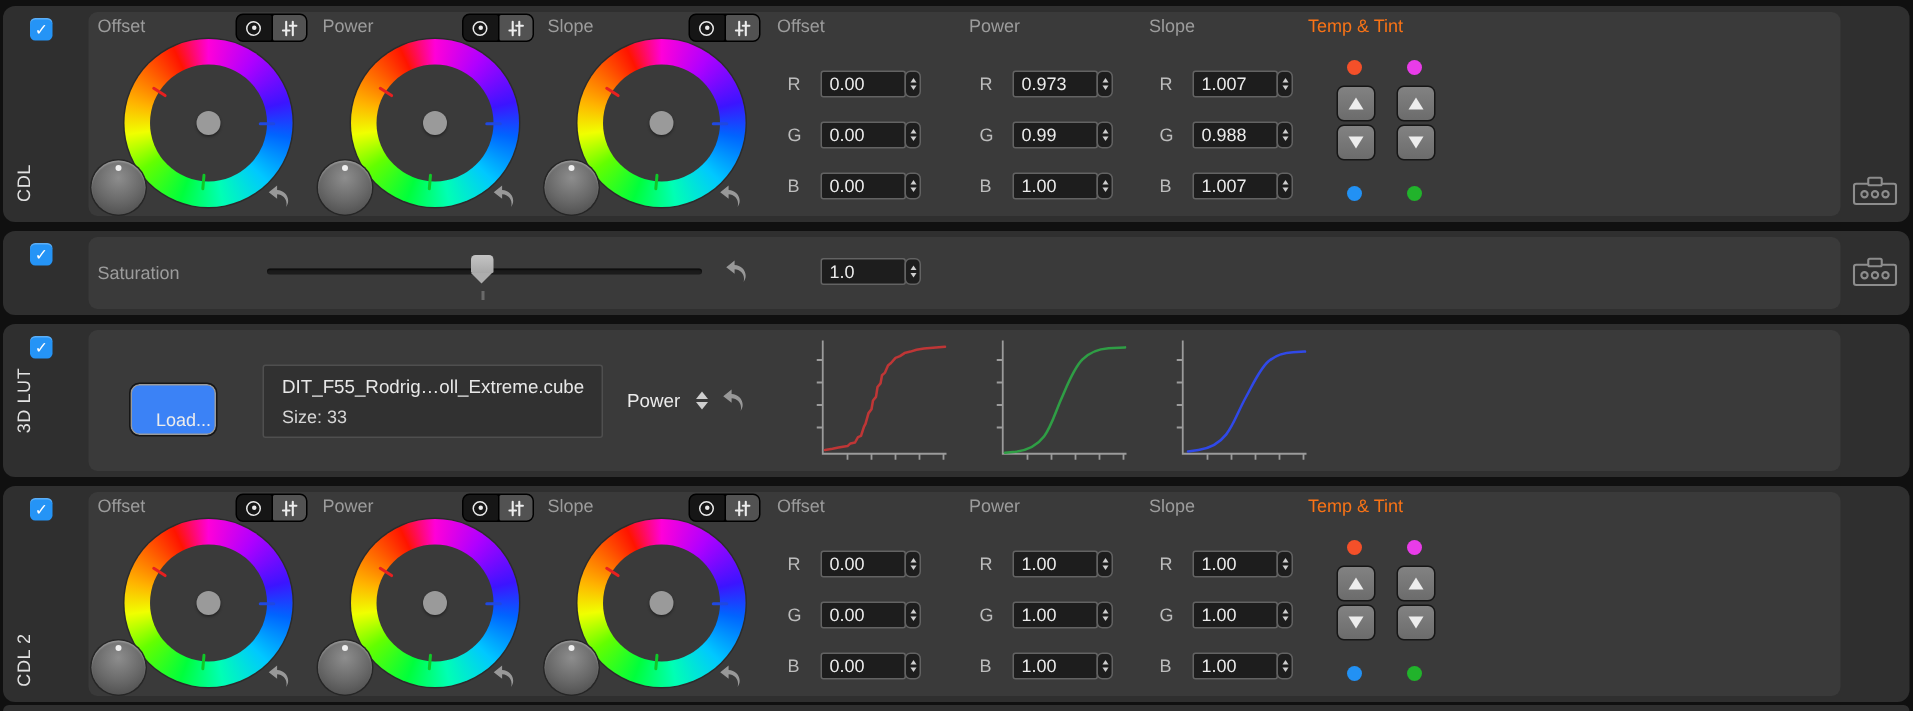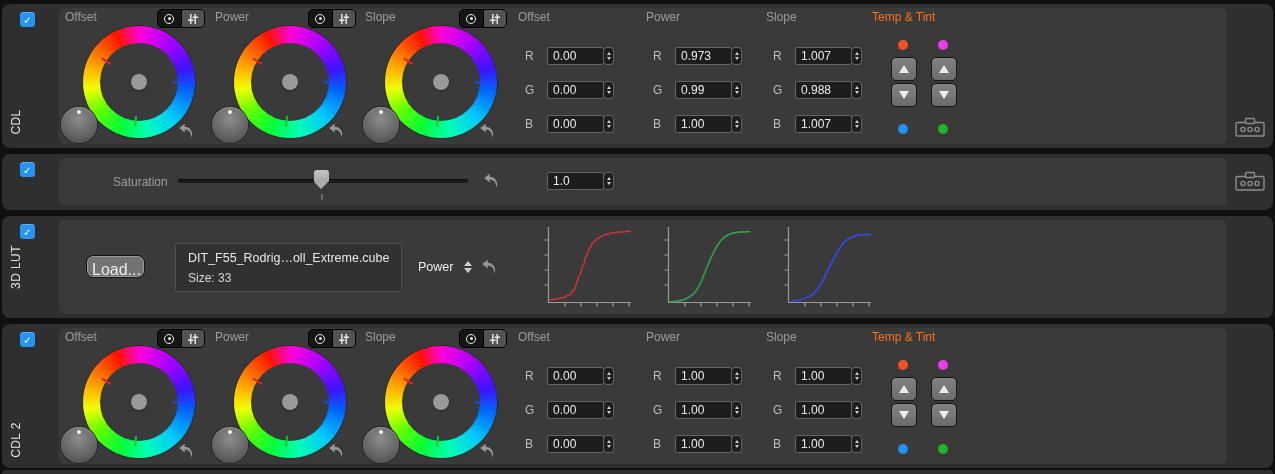--- a/index.html
+++ b/index.html
@@ -79,34 +79,34 @@
   .d1{left:28px;top:30px}.d2{left:68px;top:30px}.d3{left:28px;top:114px}.d4{left:68px;top:114px}
   .tbtn{position:absolute;width:26px;height:24px;background:linear-gradient(#828282,#6c6c6c);
         border:1px solid #161616;border-radius:5px;display:flex;align-items:center;justify-content:center;
         cursor:pointer;box-sizing:border-box;}
   .b1u{left:21px;top:47px}.b2u{left:61px;top:47px}.b1d{left:21px;top:73px}.b2d{left:61px;top:73px}
   .au{width:0;height:0;border-left:5px solid transparent;border-right:5px solid transparent;border-bottom:8px solid #ededed;}
   .ad{width:0;height:0;border-left:5px solid transparent;border-right:5px solid transparent;border-top:8px solid #ededed;}
   
   .conn{position:absolute;left:1232px;cursor:pointer;}
   
-  .slbl{position:absolute;left:63px;top:21px;color:#9c9c9c;font-size:12px;margin-left:48px;}
+  .slbl{position:absolute;left:63px;top:21px;color:#9c9c9c;font-size:12px;}
   .track{position:absolute;left:176px;top:25px;width:290px;height:4px;background:#1b1b1b;border-radius:2px;
          box-shadow:inset 0 1px 1px rgba(0,0,0,.6);cursor:pointer;}
   .thumb{position:absolute;left:312px;top:16px;width:15px;height:12px;background:linear-gradient(#c4c4c4,#a8a8a8);
          border-radius:3px 3px 1px 1px;cursor:pointer;z-index:2;}
   .thumb::after{content:"";position:absolute;left:0;top:12px;width:0;height:0;
          border-left:7.5px solid transparent;border-right:7.5px solid transparent;border-top:7px solid #adadad;}
   .stick{position:absolute;left:319px;top:40px;width:2px;height:6px;background:#6a6a6a;}
   .sreset{top:17px;left:480px;}
   .sat-fld{left:545px;top:18px}.sat-stp{left:601px;top:18px}
   
-  .loadb{position:absolute;left:85px;top:40px;width:57px;height:21px;background:#737373;
+  .loadb{position:absolute;left:85px;top:40px;width:57px;height:21px;background:#3b82f6;
          border:1.5px solid #9a9a9a;outline:1px solid #161616;border-radius:6px;color:#ececec;
-         font-size:16px;font-family:inherit;cursor:pointer;padding:4px;}
+         font-size:12px;font-family:inherit;cursor:pointer;padding:16px;}
   .lutbox{position:absolute;left:173px;top:27px;width:225px;height:47px;background:#313131;
          border:1px solid #4f4f4f;border-radius:2px;}
   .lutname{position:absolute;left:12px;top:7px;color:#e8e8e8;font-size:12.5px;white-space:nowrap;}
   .lutsize{position:absolute;left:12px;top:27px;color:#d6d6d6;font-size:12px;}
   .preset{position:absolute;left:416px;top:44px;color:#ececec;font-size:12.5px;cursor:pointer;}
   .pstk{position:absolute;left:462px;top:45px;display:flex;flex-direction:column;gap:2px;cursor:pointer;}
   .pup{width:0;height:0;border-left:4px solid transparent;border-right:4px solid transparent;border-bottom:5px solid #cfcfcf;}
   .pdn{width:0;height:0;border-left:4px solid transparent;border-right:4px solid transparent;border-top:5px solid #cfcfcf;}
   .lreset{top:41px;left:478px;}
   .graph{position:absolute;top:8px;}

